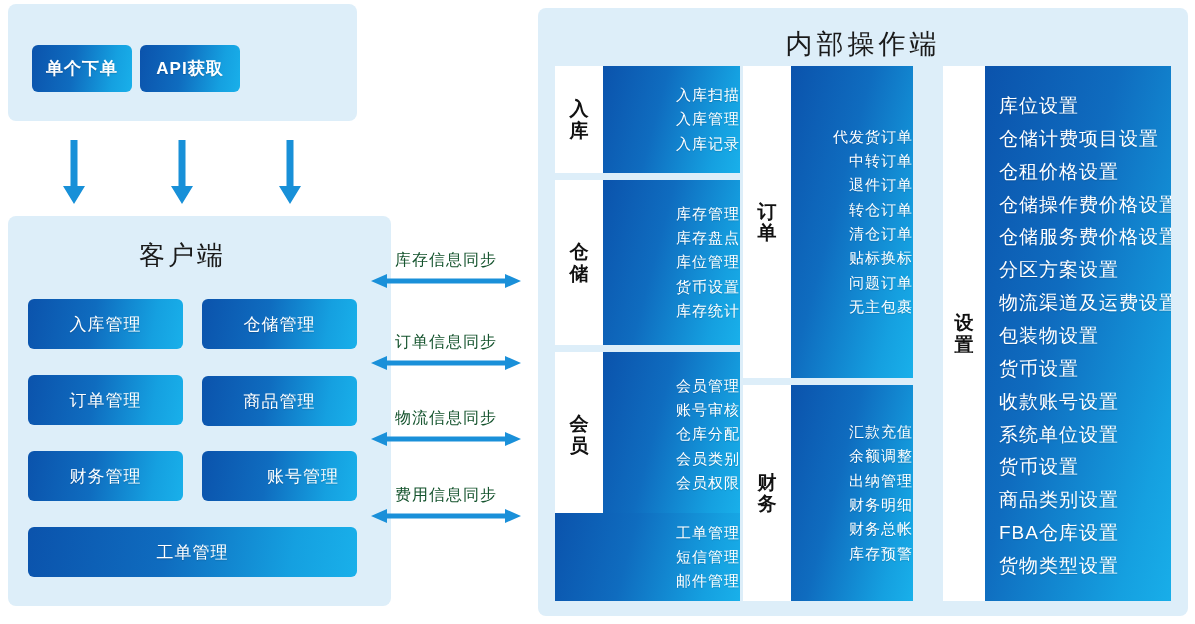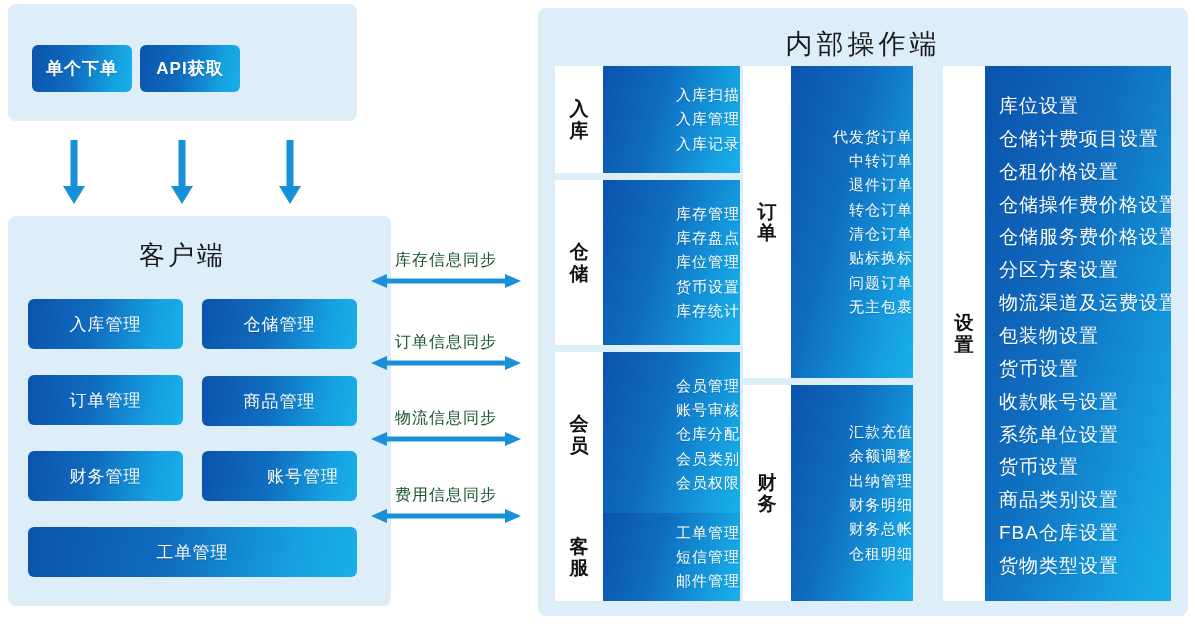--- a/index.html
+++ b/index.html
@@ -228,23 +228,20 @@
       <div class="group-items">
         <div class="item">会员管理</div>
         <div class="item">账号审核</div>
         <div class="item">仓库分配</div>
         <div class="item">会员类别</div>
         <div class="item">会员权限</div>
       </div>
     </div>
 
     <div class="group" id="g-kefu">
-      <div class="group-label">
-        <span>客服</span>
-      </div>
       <div class="group-items">
         <div class="item">工单管理</div>
         <div class="item">短信管理</div>
         <div class="item">邮件管理</div>
       </div>
     </div>
 
     <div class="group" id="g-dingdan">
       <div class="group-label">
         <span>订单</span>
@@ -264,21 +261,21 @@
     <div class="group" id="g-caiwu">
       <div class="group-label">
         <span>财务</span>
       </div>
       <div class="group-items">
         <div class="item">汇款充值</div>
         <div class="item">余额调整</div>
         <div class="item">出纳管理</div>
         <div class="item">财务明细</div>
         <div class="item">财务总帐</div>
-        <div class="item">仓租明细</div>
+        <div class="item">库存预警</div>
       </div>
     </div>
 
     <div class="group" id="g-shezhi">
       <div class="group-label">
         <span>设置</span>
       </div>
       <div class="group-items">
         <div class="item">库位设置</div>
         <div class="item">仓储计费项目设置</div>

